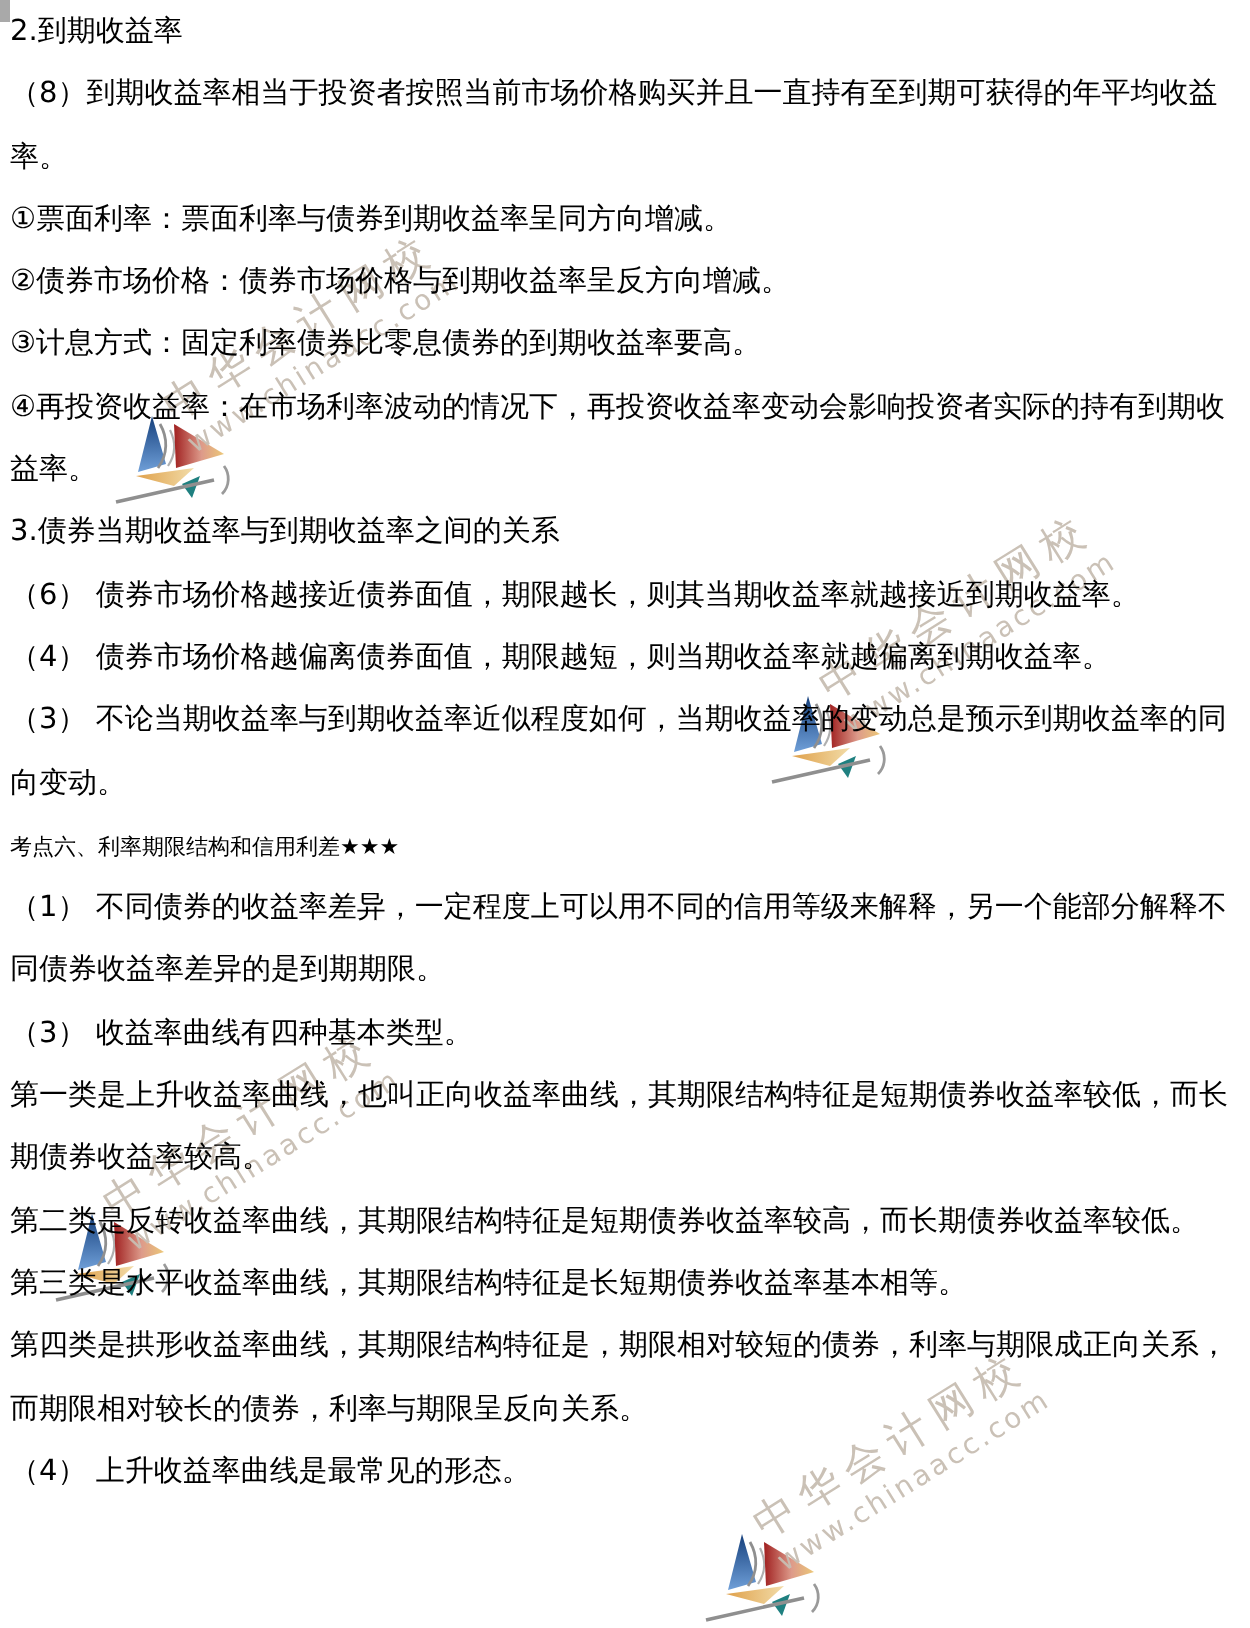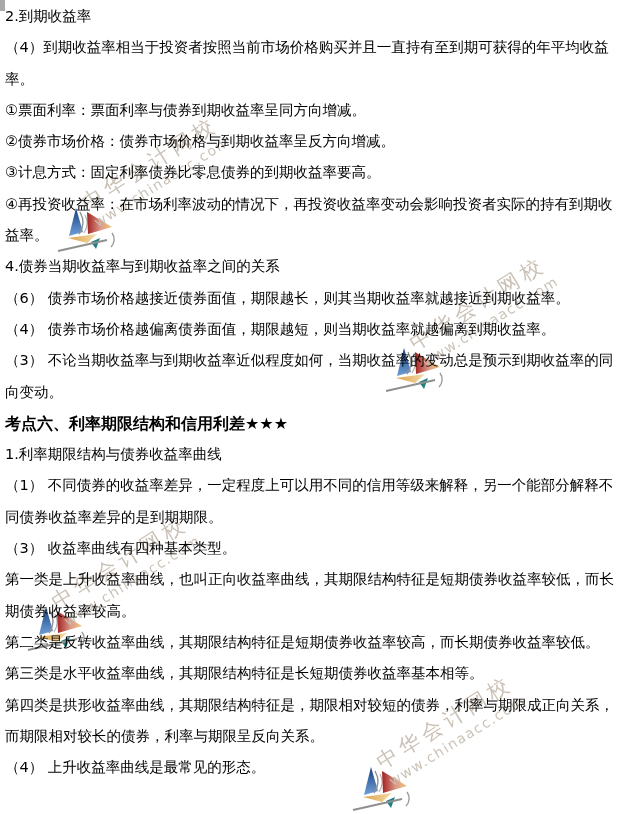--- a/index.html
+++ b/index.html
@@ -24,22 +24,22 @@
   .para {
     margin: 0;
     font-size: 14.5px;
     line-height: 31.3px;
     color: #000000;
     word-break: break-all;
     text-align: left;
     font-family: "DejaVu Sans", sans-serif;
   }
   .para.heading {
-    font-weight: bold;
-    font-size: 16px;
+    font-weight: normal;
+    font-size: 11px;
   }
 
   
   .wm-layer {
     position: absolute;
     left: 0; top: 0;
     width: 625px; height: 814px;
     z-index: 1;
     pointer-events: none;
   }
@@ -244,31 +244,30 @@
     </svg>
     <div class="wm-text" style="color: rgb(200, 190, 179);">
       <div class="wm-cn">中华会计网校</div>
       <div class="wm-url">www.chinaacc.com</div>
     </div>
   </div>
 </div>
 
 <div class="doc">
     <p class="para">2.到期收益率</p>
-    <p class="para">（4）到期收益率相当于投资者按照当前市场价格购买并且一直持有至到期可获得的年平均收益率。</p>
+    <p class="para">（8）到期收益率相当于投资者按照当前市场价格购买并且一直持有至到期可获得的年平均收益率。</p>
     <p class="para">①票面利率：票面利率与债券到期收益率呈同方向增减。</p>
     <p class="para">②债券市场价格：债券市场价格与到期收益率呈反方向增减。</p>
     <p class="para">③计息方式：固定利率债券比零息债券的到期收益率要高。</p>
     <p class="para">④再投资收益率：在市场利率波动的情况下，再投资收益率变动会影响投资者实际的持有到期收益率。</p>
-    <p class="para">4.债券当期收益率与到期收益率之间的关系</p>
+    <p class="para">3.债券当期收益率与到期收益率之间的关系</p>
     <p class="para">（6） 债券市场价格越接近债券面值，期限越长，则其当期收益率就越接近到期收益率。</p>
     <p class="para">（4） 债券市场价格越偏离债券面值，期限越短，则当期收益率就越偏离到期收益率。</p>
     <p class="para">（3） 不论当期收益率与到期收益率近似程度如何，当期收益率的变动总是预示到期收益率的同向变动。</p>
     <p class="para heading">考点六、利率期限结构和信用利差★★★</p>
-    <p class="para">1.利率期限结构与债券收益率曲线</p>
     <p class="para">（1） 不同债券的收益率差异，一定程度上可以用不同的信用等级来解释，另一个能部分解释不同债券收益率差异的是到期期限。</p>
     <p class="para">（3） 收益率曲线有四种基本类型。</p>
     <p class="para">第一类是上升收益率曲线，也叫正向收益率曲线，其期限结构特征是短期债券收益率较低，而长期债券收益率较高。</p>
     <p class="para">第二类是反转收益率曲线，其期限结构特征是短期债券收益率较高，而长期债券收益率较低。</p>
     <p class="para">第三类是水平收益率曲线，其期限结构特征是长短期债券收益率基本相等。</p>
     <p class="para">第四类是拱形收益率曲线，其期限结构特征是，期限相对较短的债券，利率与期限成正向关系，而期限相对较长的债券，利率与期限呈反向关系。</p>
     <p class="para">（4） 上升收益率曲线是最常见的形态。</p>
   </div>
 
 </body></html>

